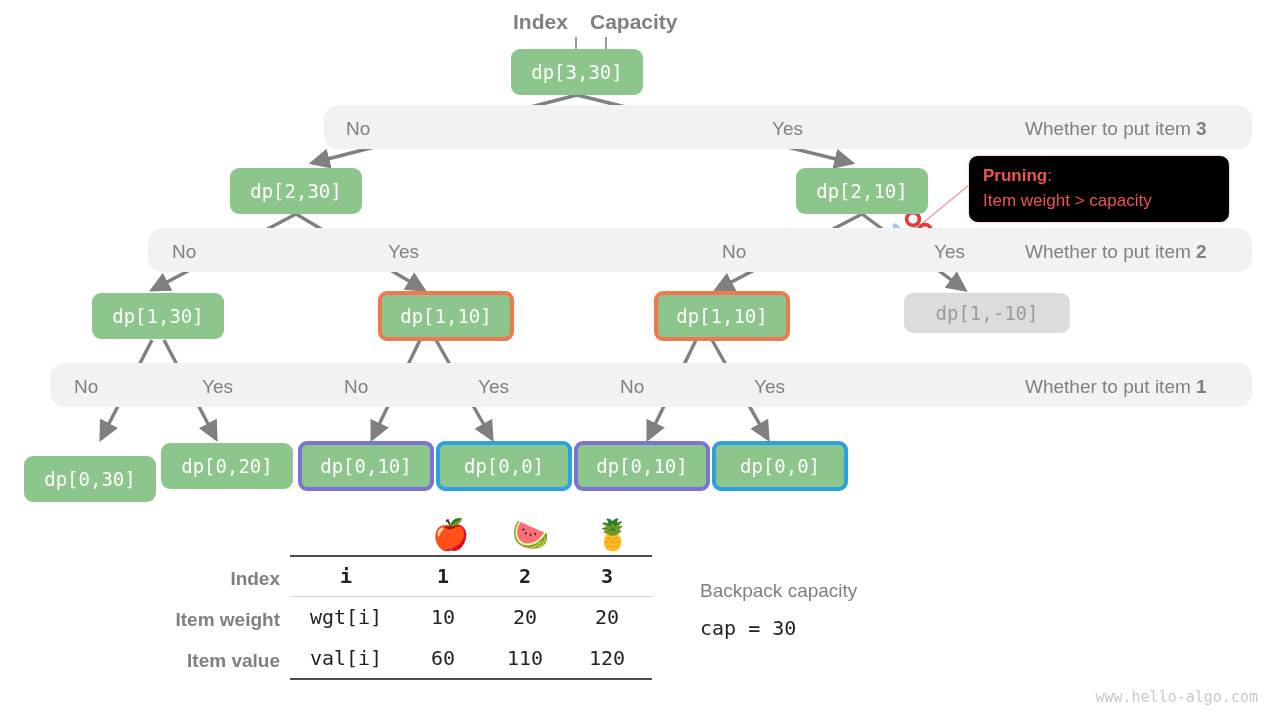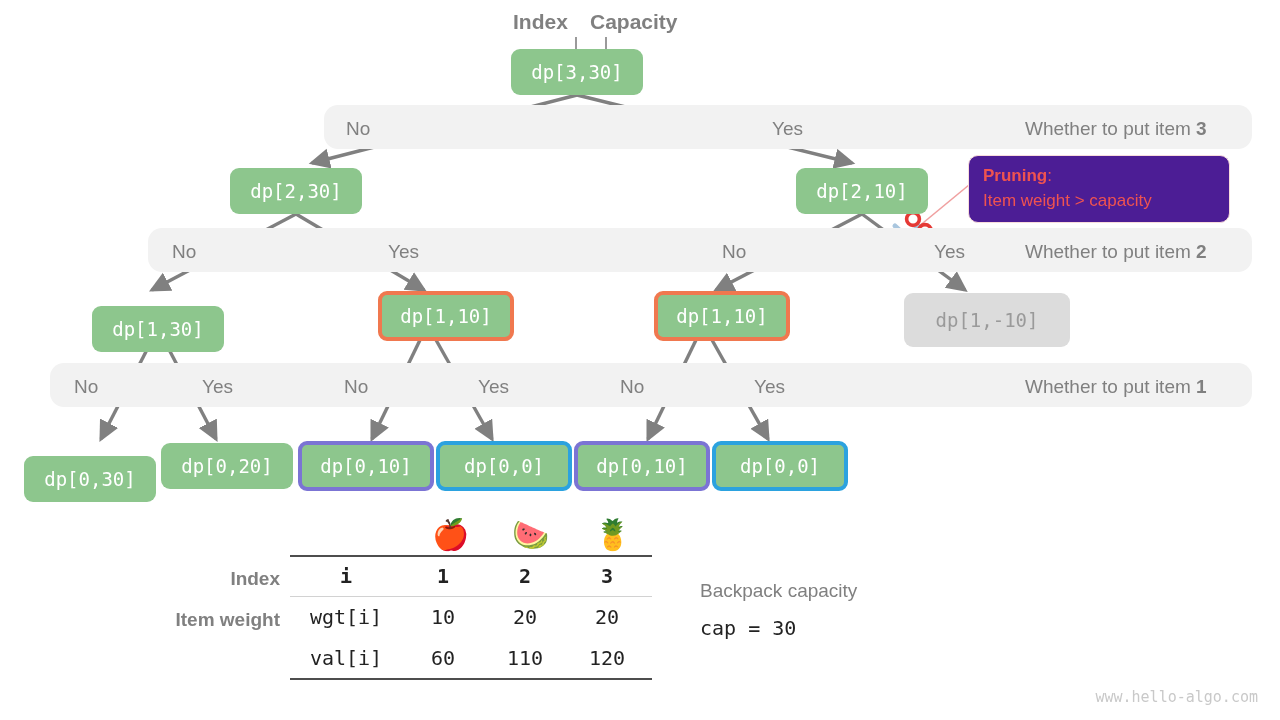--- a/index.html
+++ b/index.html
@@ -60,21 +60,21 @@
     font-size:21px;
     font-weight:bold;
     white-space:nowrap;
     line-height:1;
   }
 
   
   #prune-box{
     position:absolute;
     left:968px;top:155px;width:262px;height:68px;
-    background:#4c1d95;
+    background:#000000;
     border:1px solid #f8dcdc;
     border-radius:10px;
     box-sizing:border-box;
     padding:8px 0 0 14px;
   }
   #prune-box .l1{color:#ef5350;font-size:17px;font-weight:bold;line-height:1.45;}
   #prune-box .l1 span{font-weight:bold;}
   #prune-box .l2{color:#ef5350;font-size:17px;line-height:1.45;}
 
   
@@ -187,24 +187,24 @@
   <div class="band-label" style="left:754px;top:377px;">Yes</div>
   <div class="band-right" style="left:1025px;top:377px;">
     <span>Whether to put item </span><b>1</b>
   </div>
 
   <div class="node" style="left:511px;top:49px;width:132px;height:46px;">dp[3,30]</div>
 
   <div class="node" style="left:230px;top:168px;width:132px;height:46px;">dp[2,30]</div>
   <div class="node" style="left:796px;top:168px;width:132px;height:46px;">dp[2,10]</div>
 
-  <div class="node" style="left:92px;top:293px;width:132px;height:46px;margin-top:13px;">dp[1,30]</div>
+  <div class="node" style="left:92px;top:293px;width:132px;height:46px;">dp[1,30]</div>
   <div class="node b-orange" style="left:366px;top:291px;width:136px;height:50px;">dp[1,10]</div>
   <div class="node b-orange" style="left:642px;top:291px;width:136px;height:50px;">dp[1,10]</div>
-  <div class="node pruned" style="left:904px;top:293px;width:166px;height:54px;">dp[1,-10]</div>
+  <div class="node pruned" style="left:904px;top:293px;width:166px;height:40px;">dp[1,-10]</div>
 
   <div class="node" style="left:24px;top:443px;width:132px;height:46px;margin-top:13px;">dp[0,30]</div>
   <div class="node" style="left:161px;top:443px;width:132px;height:46px;">dp[0,20]</div>
   <div class="node b-purple" style="left:298px;top:441px;width:136px;height:50px;">dp[0,10]</div>
   <div class="node b-blue" style="left:436px;top:441px;width:136px;height:50px;">dp[0,0]</div>
   <div class="node b-purple" style="left:574px;top:441px;width:136px;height:50px;">dp[0,10]</div>
   <div class="node b-blue" style="left:712px;top:441px;width:136px;height:50px;">dp[0,0]</div>
 
   <div id="prune-box">
     <div class="l1"><span>Pruning</span><span style="font-weight:normal">:</span></div>
@@ -216,20 +216,21 @@
     <div class="fruit" style="left:432px;top:5px;">🍎</div>
     <div class="fruit" style="left:512px;top:5px;">🍉</div>
     <div class="fruit" style="left:594px;top:5px;">🍍</div>
 
     <div class="rule" style="top:40px;"></div>
     <div class="rule thin" style="top:81px;"></div>
     <div class="rule" style="top:163px;"></div>
 
     <div class="rowlabel" style="left:80px;top:54px;width:200px;">Index</div>
     <div class="rowlabel" style="left:80px;top:95px;width:200px;">Item weight</div>
+    <div class="rowlabel" style="left:80px;top:136px;width:200px;">Item value</div>
 
     <table class="spec">
       <tbody>
           <tr>
         <td class="c0" style="font-weight:bold">i</td>
         <td class="cv" style="font-weight:bold">1</td>
         <td class="cv" style="font-weight:bold">2</td>
         <td class="cv" style="font-weight:bold">3</td>
       </tr>
       <tr>

